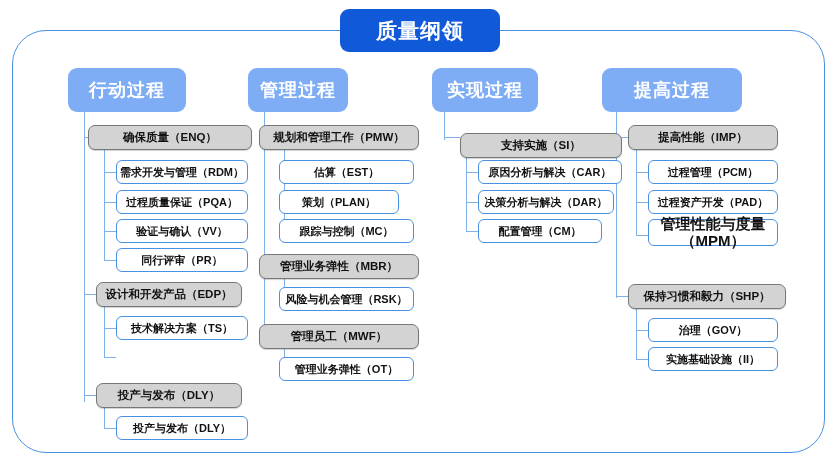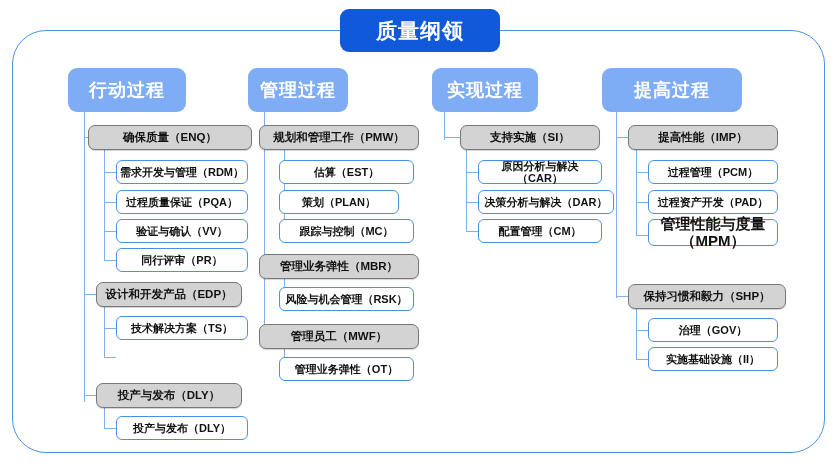--- a/index.html
+++ b/index.html
@@ -145,22 +145,22 @@
   <div class="leaf-box" style="left:279px;top:160px;width:135px;">估算（EST）</div>
   <div class="leaf-box" style="left:279px;top:190px;width:120px;">策划（PLAN）</div>
   <div class="leaf-box" style="left:279px;top:219px;width:135px;">跟踪与控制（MC）</div>
 
   <div class="grp-box" style="left:259px;top:254px;width:160px;">管理业务弹性（MBR）</div>
   <div class="leaf-box" style="left:279px;top:287px;width:135px;">风险与机会管理（RSK）</div>
 
   <div class="grp-box" style="left:259px;top:324px;width:160px;">管理员工（MWF）</div>
   <div class="leaf-box" style="left:279px;top:357px;width:135px;">管理业务弹性（OT）</div>
 
-  <div class="grp-box" style="left:460px;top:125px;width:140px;">支持实施（SI）</div>
-  <div class="leaf-box" style="left:478px;top:160px;width:124px;">原因分析与解决（CAR）</div>
+  <div class="grp-box" style="left:460px;top:133px;width:162px;">支持实施（SI）</div>
+  <div class="leaf-box" style="left:478px;top:160px;width:144px;">原因分析与解决（CAR）</div>
   <div class="leaf-box" style="left:478px;top:190px;width:136px;">决策分析与解决（DAR）</div>
   <div class="leaf-box" style="left:478px;top:219px;width:124px;">配置管理（CM）</div>
 
   <div class="grp-box" style="left:628px;top:125px;width:150px;">提高性能（IMP）</div>
   <div class="leaf-box" style="left:648px;top:160px;width:130px;text-align:center;">过程管理（PCM）</div>
   <div class="leaf-box" style="left:648px;top:190px;width:130px;">过程资产开发（PAD）</div>
   <div class="leaf-box two-line" style="left:648px;top:219px;width:130px;white-space:pre-line;">管理性能与度量
 （MPM）</div>
 
   <div class="grp-box" style="left:628px;top:284px;width:158px;">保持习惯和毅力（SHP）</div>

